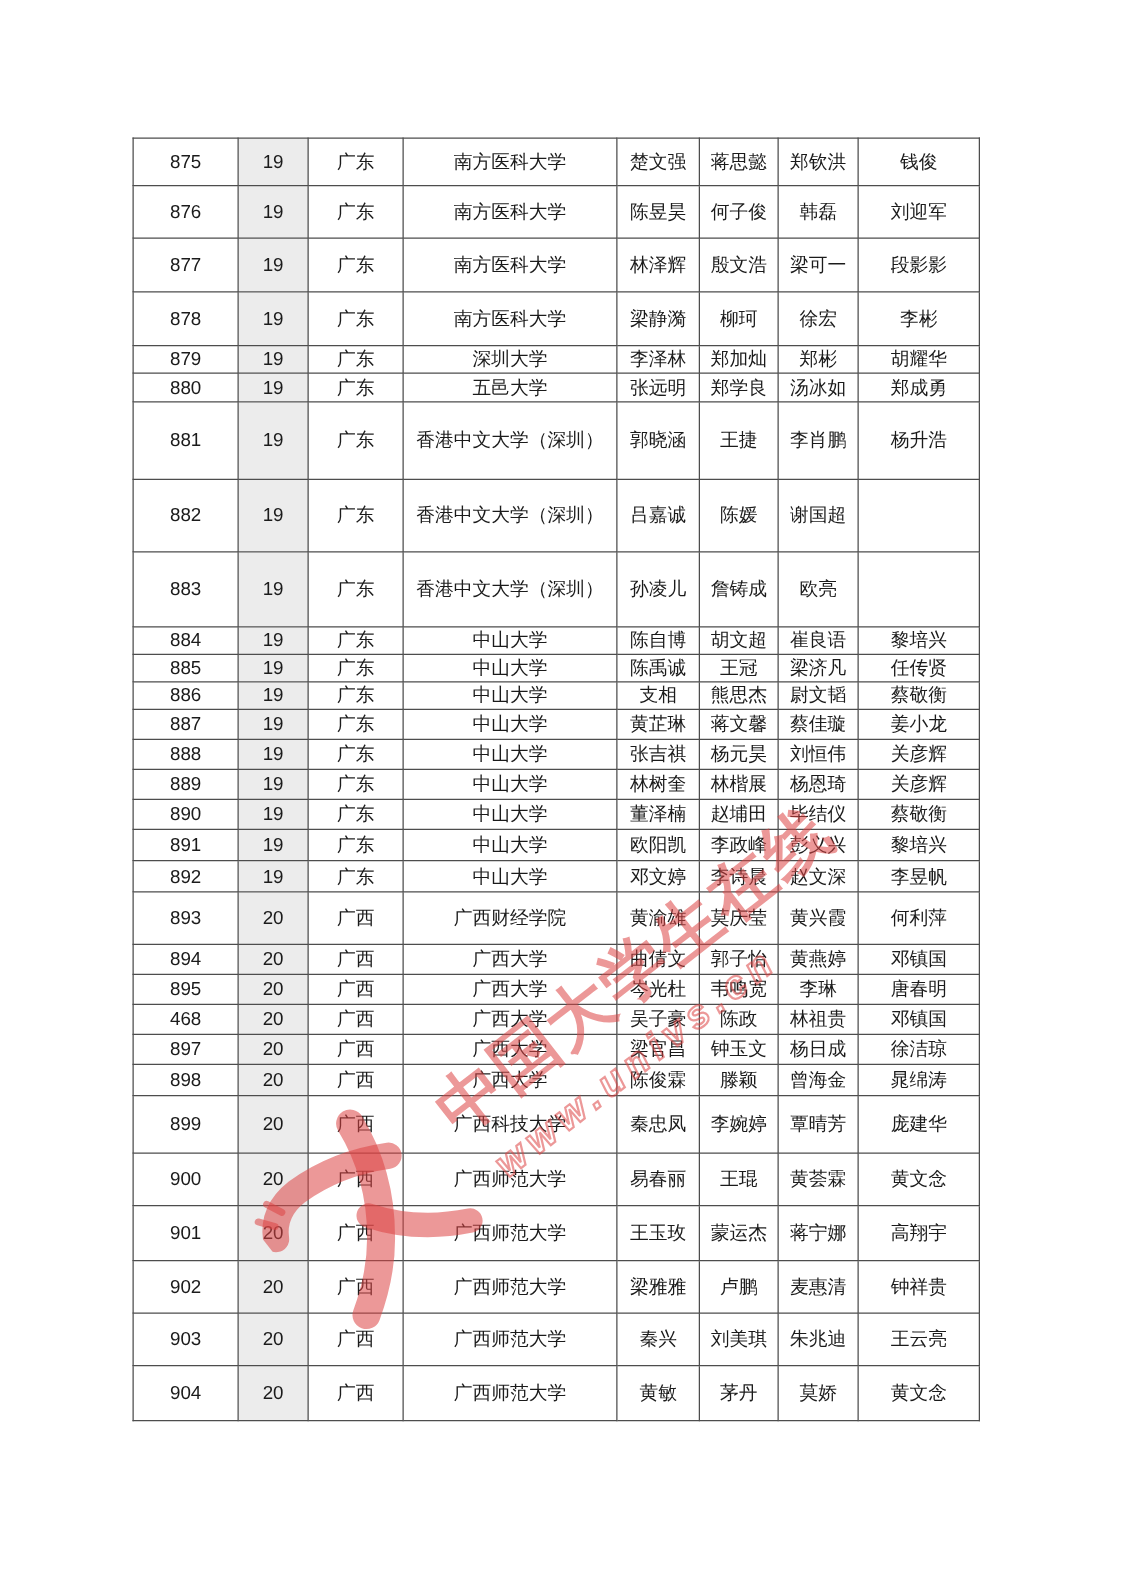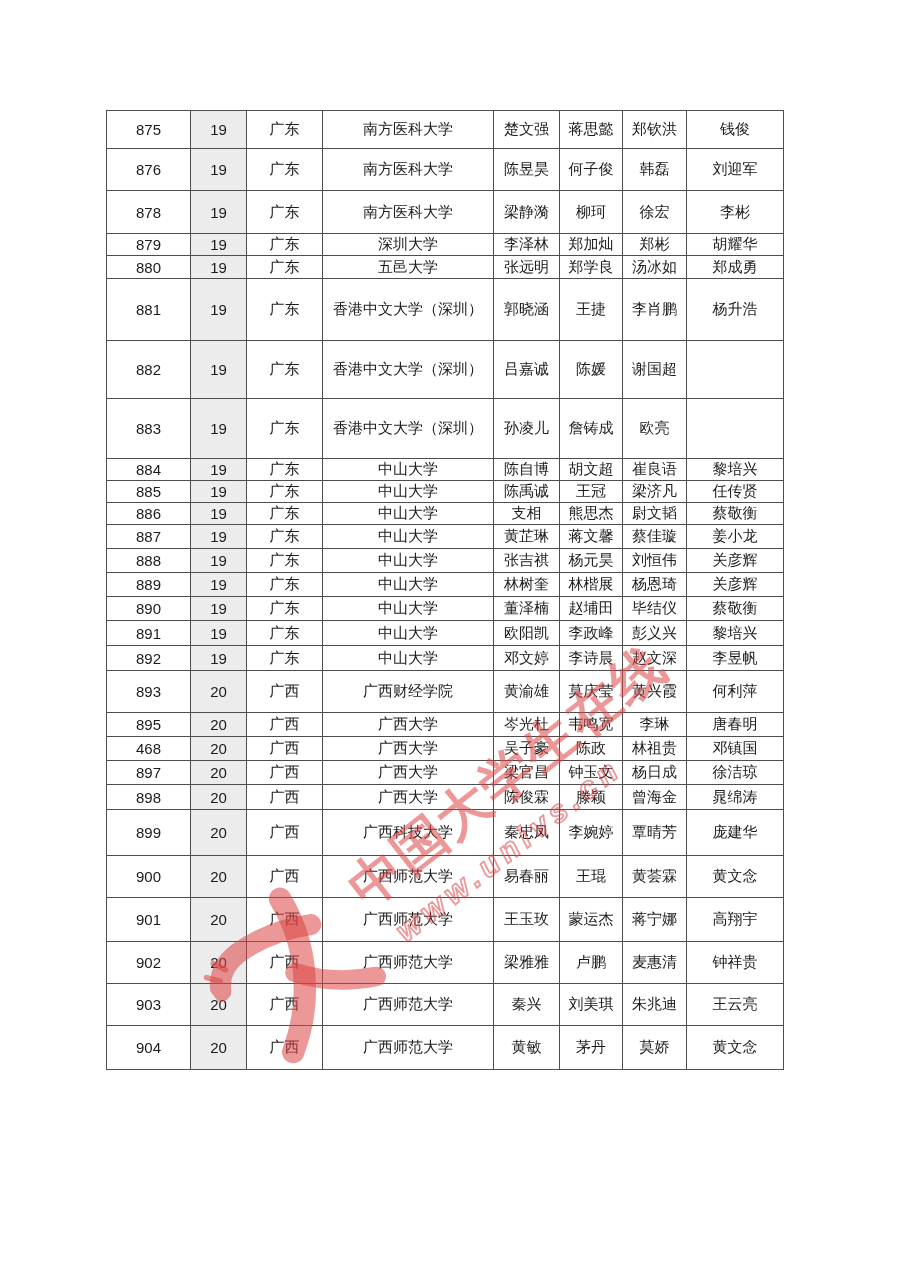--- a/index.html
+++ b/index.html
@@ -109,20 +109,30 @@
         <tr style="height: 42px;">
           <td>876</td>
           <td>19</td>
           <td>广东</td>
           <td>南方医科大学</td>
           <td>陈昱昊</td>
           <td>何子俊</td>
           <td>韩磊</td>
           <td>刘迎军</td>
         </tr>
+        <tr style="height: 43px;">
+          <td>877</td>
+          <td>19</td>
+          <td>广东</td>
+          <td>南方医科大学</td>
+          <td>林泽辉</td>
+          <td>殷文浩</td>
+          <td>梁可一</td>
+          <td>段影影</td>
+        </tr>
         <tr style="height: 43px; padding-left: 20px;">
           <td>878</td>
           <td>19</td>
           <td>广东</td>
           <td>南方医科大学</td>
           <td>梁静漪</td>
           <td>柳珂</td>
           <td>徐宏</td>
           <td>李彬</td>
         </tr>
@@ -268,20 +278,30 @@
         </tr>
         <tr style="height: 42px;">
           <td>893</td>
           <td>20</td>
           <td>广西</td>
           <td>广西财经学院</td>
           <td>黄渝雄</td>
           <td>莫庆莹</td>
           <td>黄兴霞</td>
           <td>何利萍</td>
+        </tr>
+        <tr style="height: 24px;">
+          <td>894</td>
+          <td>20</td>
+          <td>广西</td>
+          <td>广西大学</td>
+          <td>曲倩文</td>
+          <td>郭子怡</td>
+          <td>黄燕婷</td>
+          <td>邓镇国</td>
         </tr>
         <tr style="height: 24px; margin-left: 12px;">
           <td>895</td>
           <td>20</td>
           <td>广西</td>
           <td>广西大学</td>
           <td>岑光杜</td>
           <td>韦鸣宽</td>
           <td>李琳</td>
           <td>唐春明</td>

